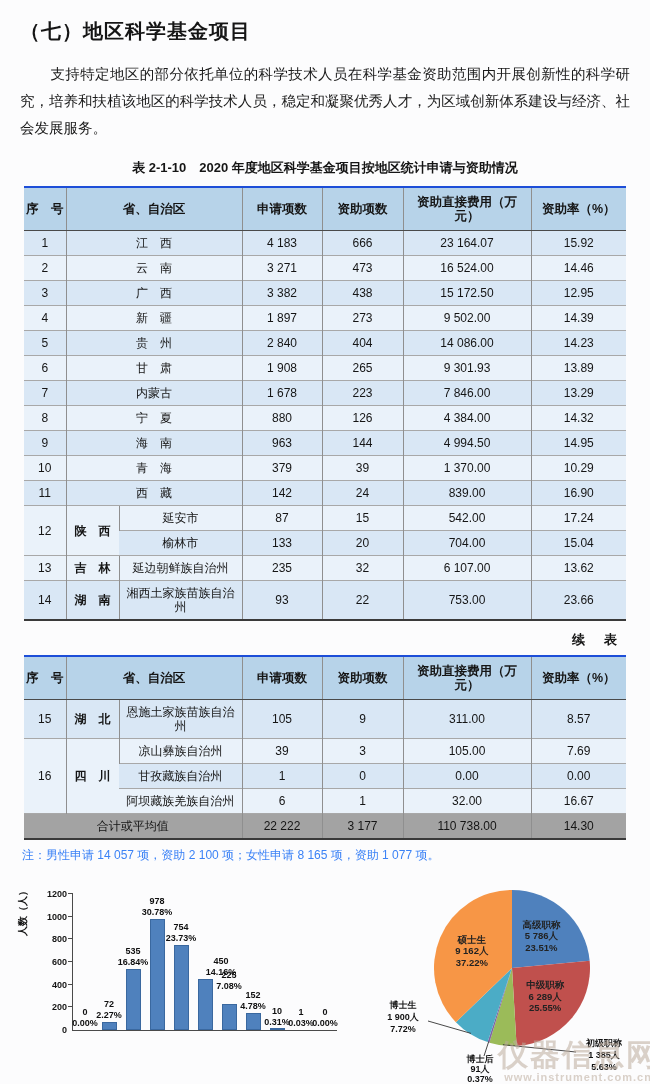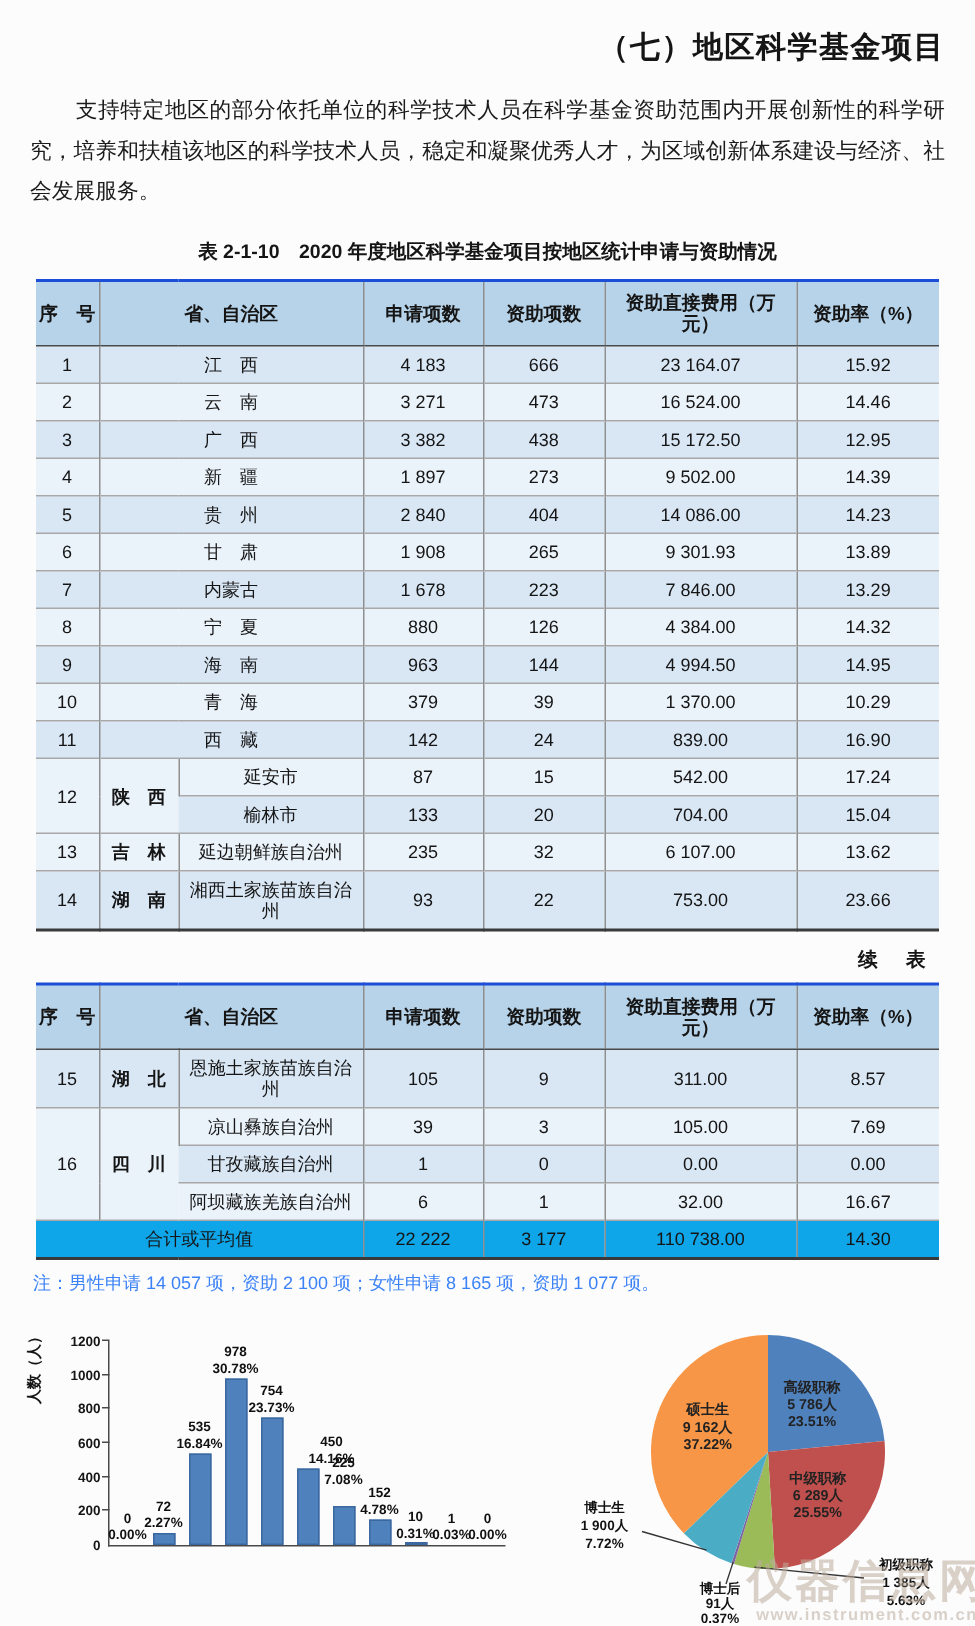--- a/index.html
+++ b/index.html
@@ -1,33 +1,33 @@
 <!DOCTYPE html>
 <html><head>
 <meta charset="utf-8">
 <style>
   html,body{margin:0;padding:0;}
   body{
     width:650px;height:1084px;background:#fcfcfd;position:relative;overflow:hidden;
     font-family:"Liberation Sans",sans-serif;color:#151515;
   }
   .content{padding:12px 20px 0 20px;}
-  .doc-title{font-size:20px;font-weight:700;margin:6px 0 16px 0;letter-spacing:1px;text-align:right;}
+  .doc-title{font-size:20px;font-weight:700;margin:6px 0 16px 0;letter-spacing:1px;}
   .para{font-size:14.5px;line-height:27px;text-align:justify;text-indent:2.1em;margin:0;color:#1b1b1b;}
   .tbl-caption{text-align:center;font-weight:700;font-size:13px;margin:17px 0 9px 0;}
   table.data{border-collapse:collapse;width:602px;margin:0 auto;font-size:12px;table-layout:fixed;
     border-top:2px solid #1d4ed8;border-bottom:2px solid #3a3a3a;}
   table.data th{background:#b7d3e9;font-weight:700;font-size:12.5px;padding:7px 2px;
     border-bottom:1px solid #4a4a4a;border-left:1px solid #8f8f8f;text-align:center;line-height:14px;}
   table.data td{padding:5px 2px;text-align:center;line-height:14px;
     border-top:1px solid #a8a8a8;border-left:1px solid #8f8f8f;}
   table.data th:first-child,table.data td:first-child{border-left:none;}
   tr.r0{background:#d9e7f5;}
   tr.r1{background:#eaf2fa;}
-  tr.total{background:#0ea5e9;}
+  tr.total{background:#a3a3a3;}
   td.c-provfull{text-align:left;padding-left:12px;}
   td.c-prov{text-align:center;font-weight:bold;}
   td.c-dist{text-align:left;padding-left:7px;}
   .cont-label{width:602px;margin:10px auto 6px auto;text-align:right;font-weight:700;font-size:13px;letter-spacing:3px;padding-right:6px;box-sizing:border-box;}
   .note{font-size:12px;margin:7px 0 0 2px;color:#3b82f6;}
   .figs{display:flex;margin-top:16px;}
   .fig1{width:360px;position:relative;}
   .fig2{width:250px;position:relative;}
   
   .bar-wrap{position:relative;margin-top:14px;}

